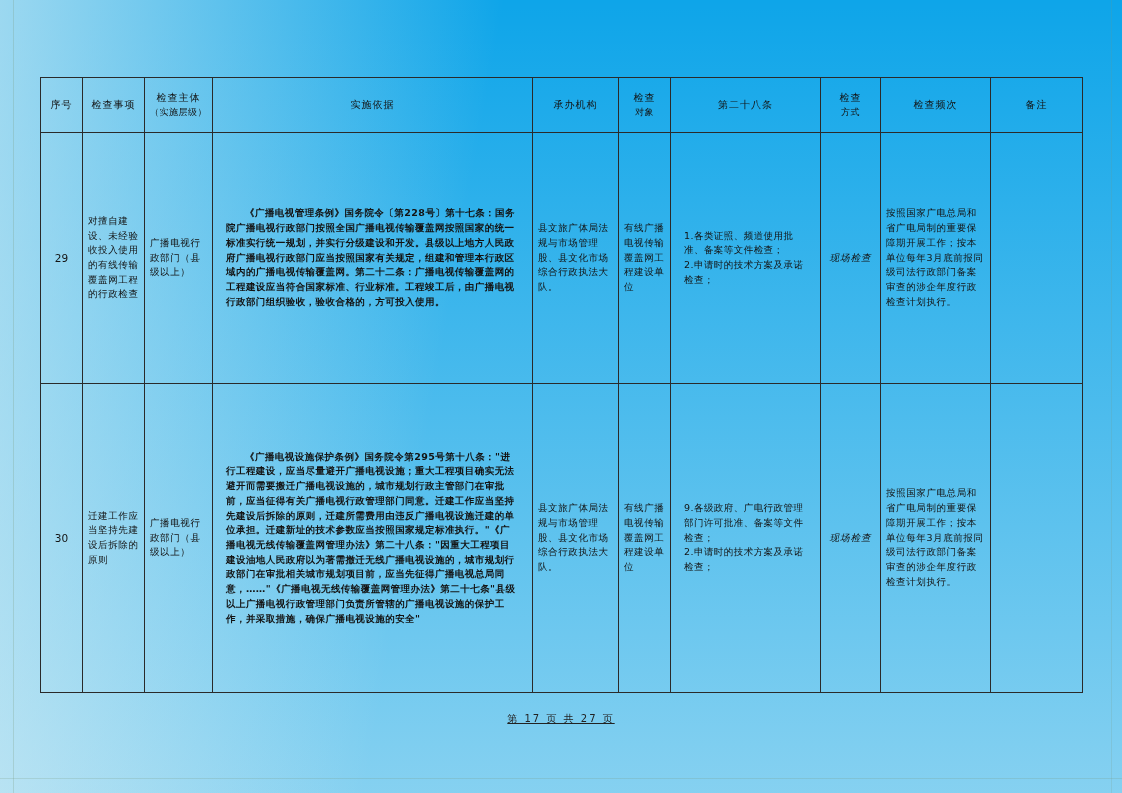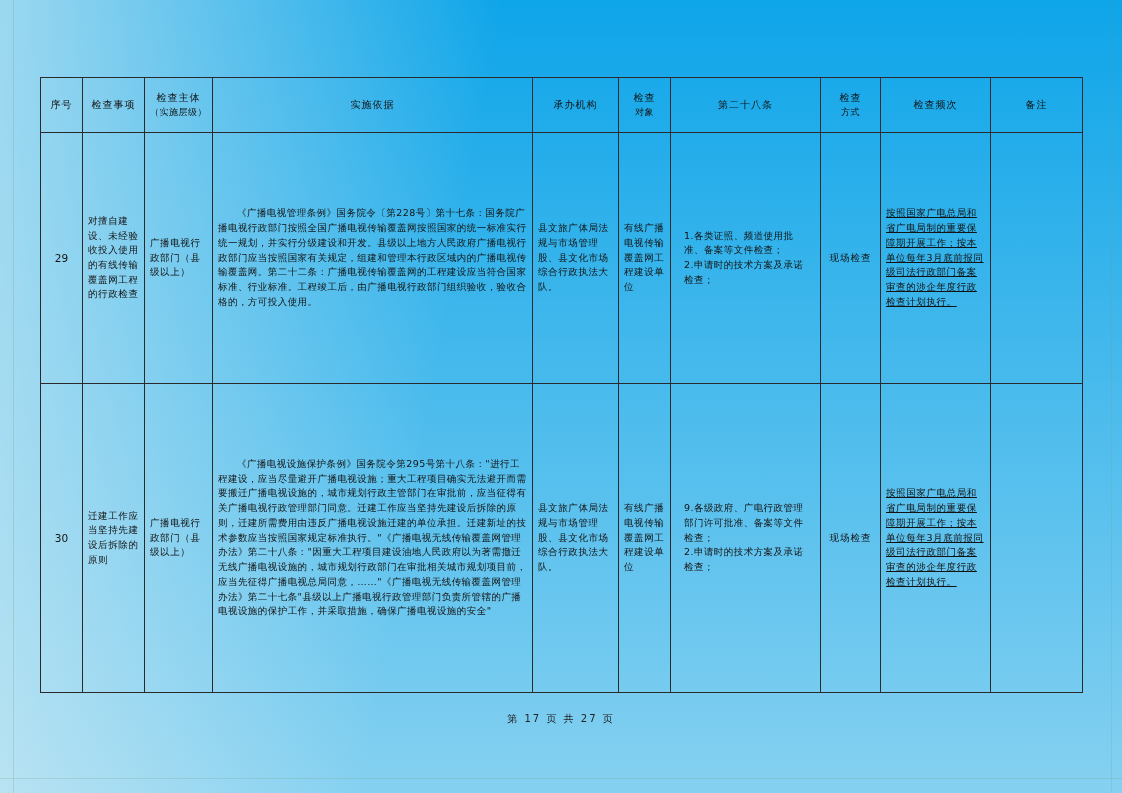--- a/index.html
+++ b/index.html
@@ -69,45 +69,47 @@
     text-align: left;
     letter-spacing: 0.6px;
   }
   td.c-basis, td.c-content {
     text-align: left;
     letter-spacing: 0.45px;
   }
   td.c-method {
     text-align: center;
     letter-spacing: 1px;
+    font-style: italic;
   }
   .cell-pad-item { padding-left: 6px; padding-right: 4px; margin-top: 16px; }
   .row-29 td { height: 242px; }
   .row-30 td { height: 300px; }
   .basis-p {
-    margin: 0;
+    margin: 8px;
     text-indent: 2em;
+    font-weight: bold;
   }
   .content-p {
     margin: 8px;
   }
   .freq-p {
     margin: 0;
     text-indent: 0;
-    text-decoration: underline;
   }
   .footer {
     position: absolute;
     left: 0;
     top: 712px;
     width: 1122px;
     text-align: center;
     font-size: 10px;
     letter-spacing: 2px;
     color: #222;
+    text-decoration: underline;
   }
   .edge-line-left {
     position: absolute;
     left: 13px;
     top: 0;
     width: 1px;
     height: 793px;
     background: rgba(120,150,120,0.25);
   }
   .edge-line-right {

